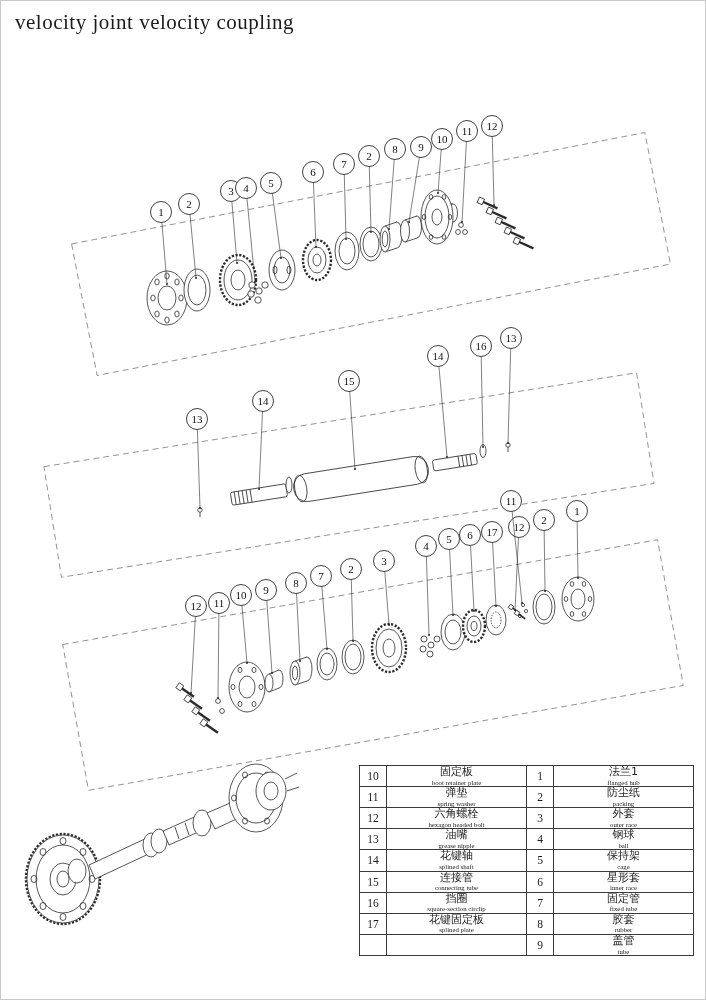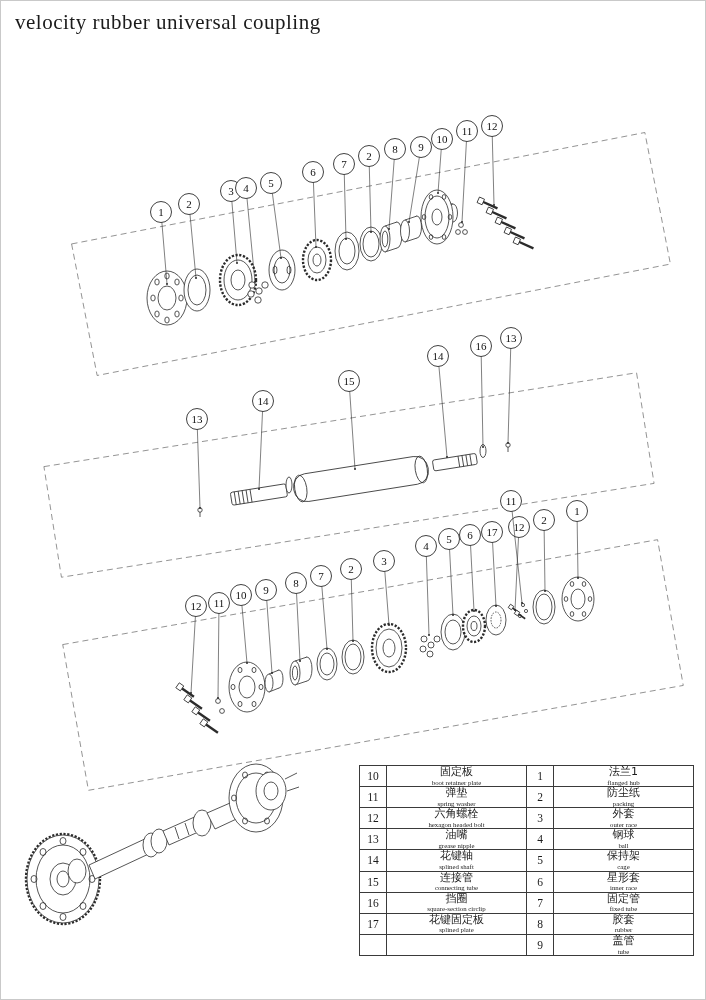--- a/index.html
+++ b/index.html
@@ -36,21 +36,21 @@
   #parts-table td.name { width:140px; }
   #parts-table .cn { font-size:11px; line-height:1.15; font-family:"DejaVu Sans",sans-serif; }
   #parts-table .en { font-size:6.8px; line-height:1.1;  font-family:"Liberation Serif",serif; }
 </style>
 </head>
 <body>
 
 <div class="page">
 
   <div class="titles">
-    <div class="title-en">velocity rubber universal coupling</div>
+    <div class="title-en">velocity joint velocity coupling</div>
   </div>
 
   <svg id="diagram" viewBox="0 0 706 1000">
 
     <g>
       <rect class="dash" x="78" y="186" width="584" height="134" transform="rotate(-11 370 253)"></rect>
 
       <g>
         <ellipse class="wf" cx="166" cy="297" rx="20" ry="27"></ellipse>
         <ellipse class="wf" cx="166" cy="297" rx="9" ry="12"></ellipse>

